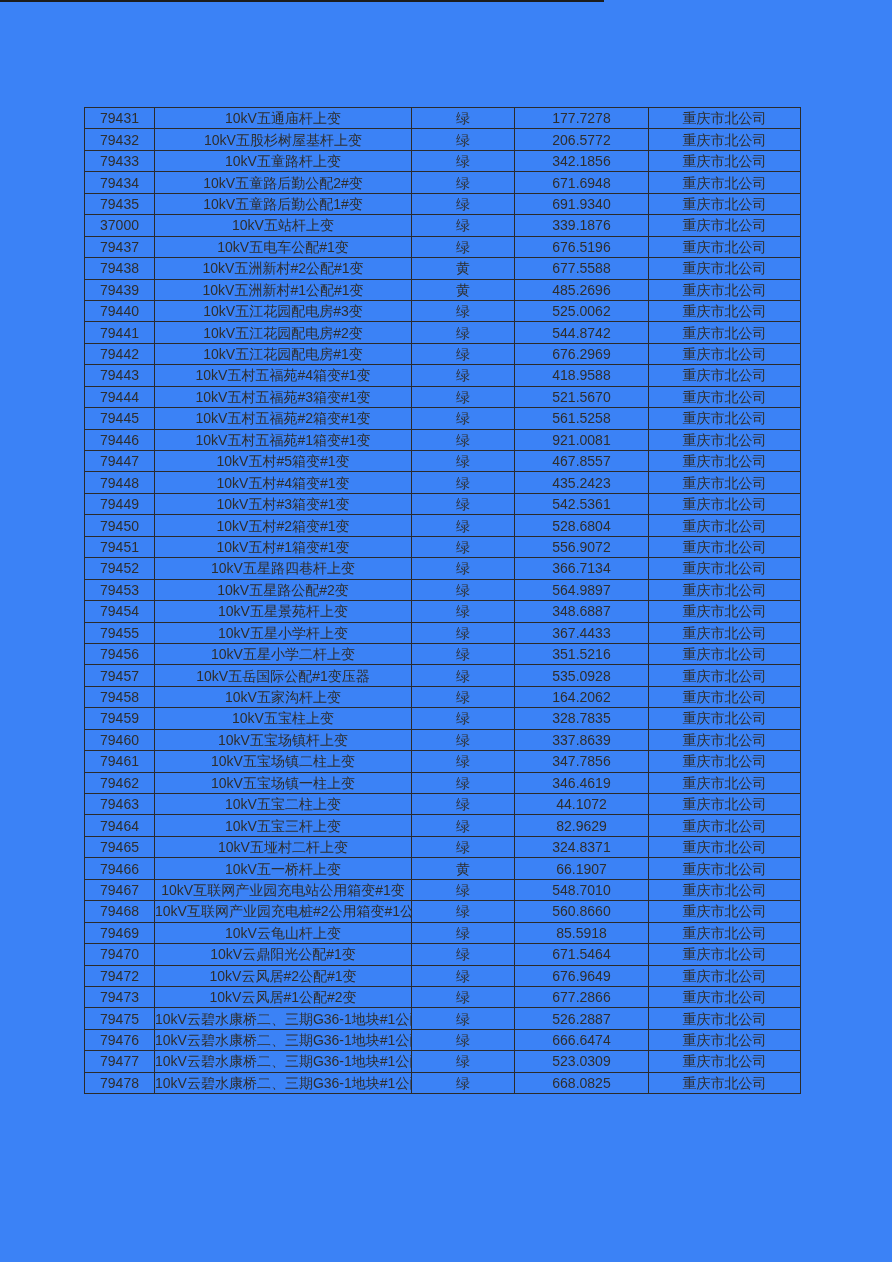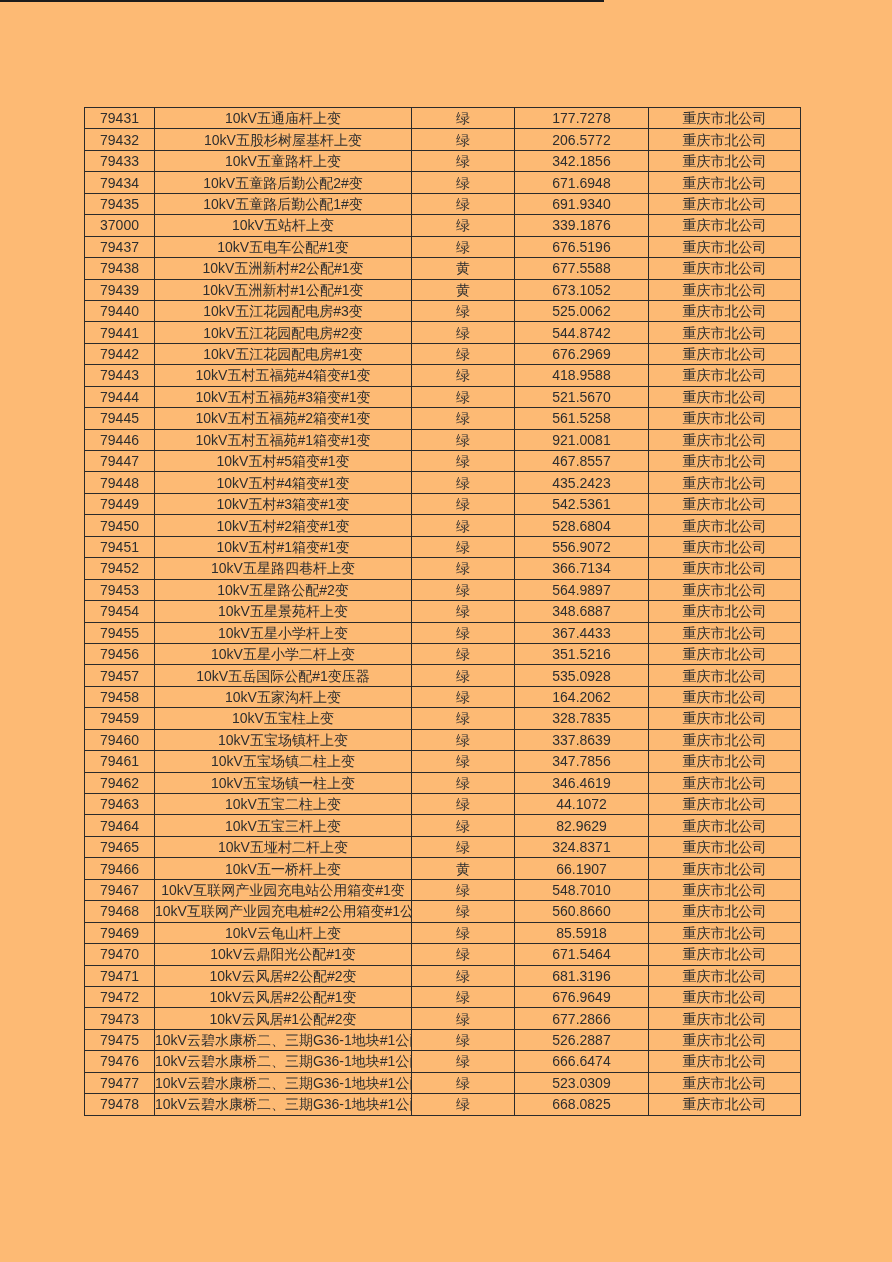--- a/index.html
+++ b/index.html
@@ -5,21 +5,21 @@
   html, body {
     margin: 0;
     padding: 0;
     background: #ffffff;
     font-family: "Liberation Sans", "DejaVu Sans", sans-serif;
   }
   .page {
     position: relative;
     width: 892px;
     height: 1262px;
-    background: #fdba74;
+    background: #3b82f6;
     overflow: hidden;
   }
   .scan-line {
     position: absolute;
     left: 0;
     top: 0;
     width: 604px;
     height: 2px;
     background: #1c1c1c;
   }
@@ -116,21 +116,21 @@
           <td>79438</td>
           <td>10kV五洲新村#2公配#1变</td>
           <td>黄</td>
           <td>677.5588</td>
           <td>重庆市北公司</td>
         </tr>
         <tr>
           <td>79439</td>
           <td>10kV五洲新村#1公配#1变</td>
           <td>黄</td>
-          <td>673.1052</td>
+          <td>485.2696</td>
           <td>重庆市北公司</td>
         </tr>
         <tr>
           <td>79440</td>
           <td>10kV五江花园配电房#3变</td>
           <td>绿</td>
           <td>525.0062</td>
           <td>重庆市北公司</td>
         </tr>
         <tr>
@@ -334,27 +334,20 @@
           <td>10kV云龟山杆上变</td>
           <td>绿</td>
           <td>85.5918</td>
           <td>重庆市北公司</td>
         </tr>
         <tr>
           <td>79470</td>
           <td>10kV云鼎阳光公配#1变</td>
           <td>绿</td>
           <td>671.5464</td>
-          <td>重庆市北公司</td>
-        </tr>
-        <tr>
-          <td>79471</td>
-          <td>10kV云风居#2公配#2变</td>
-          <td>绿</td>
-          <td>681.3196</td>
           <td>重庆市北公司</td>
         </tr>
         <tr>
           <td>79472</td>
           <td>10kV云风居#2公配#1变</td>
           <td>绿</td>
           <td>676.9649</td>
           <td>重庆市北公司</td>
         </tr>
         <tr>

